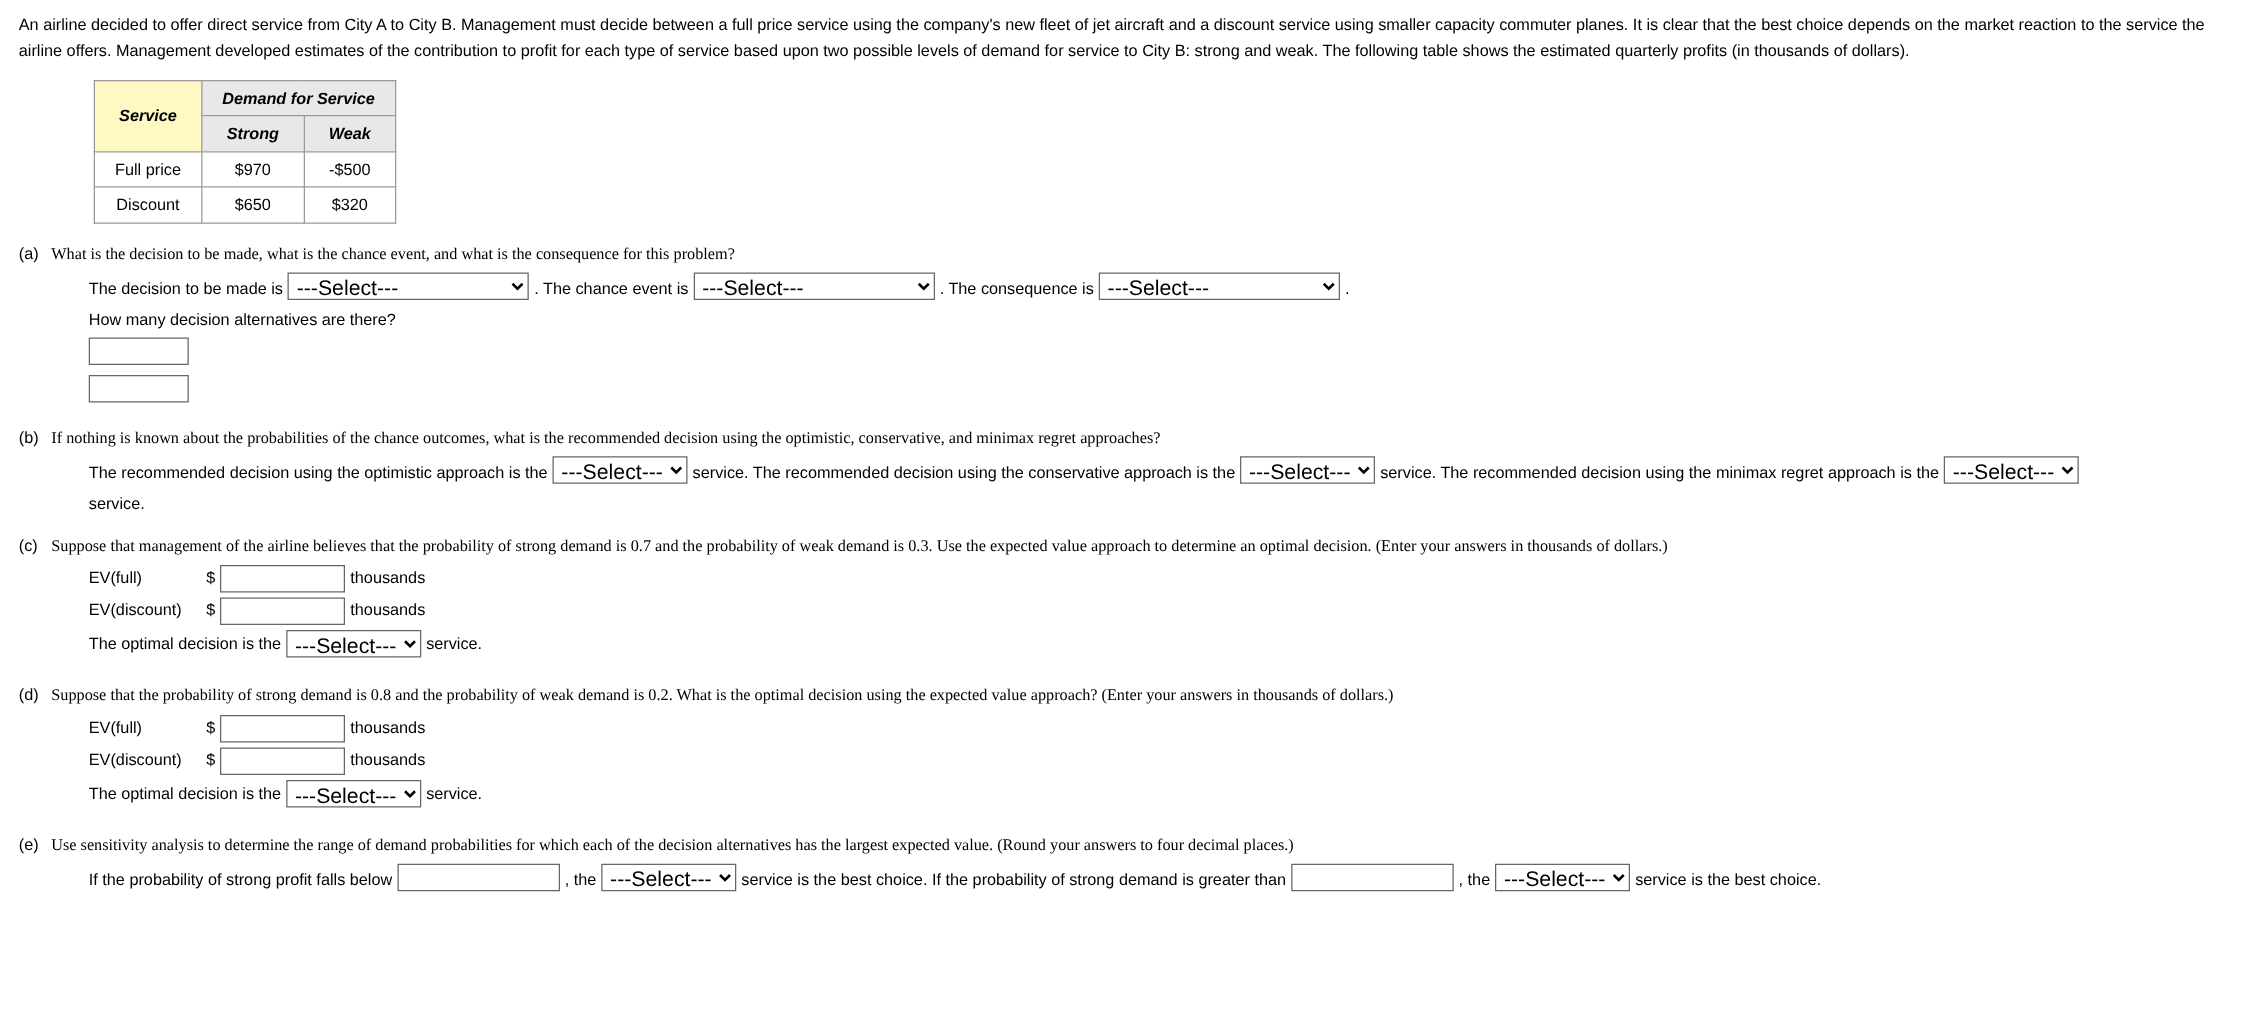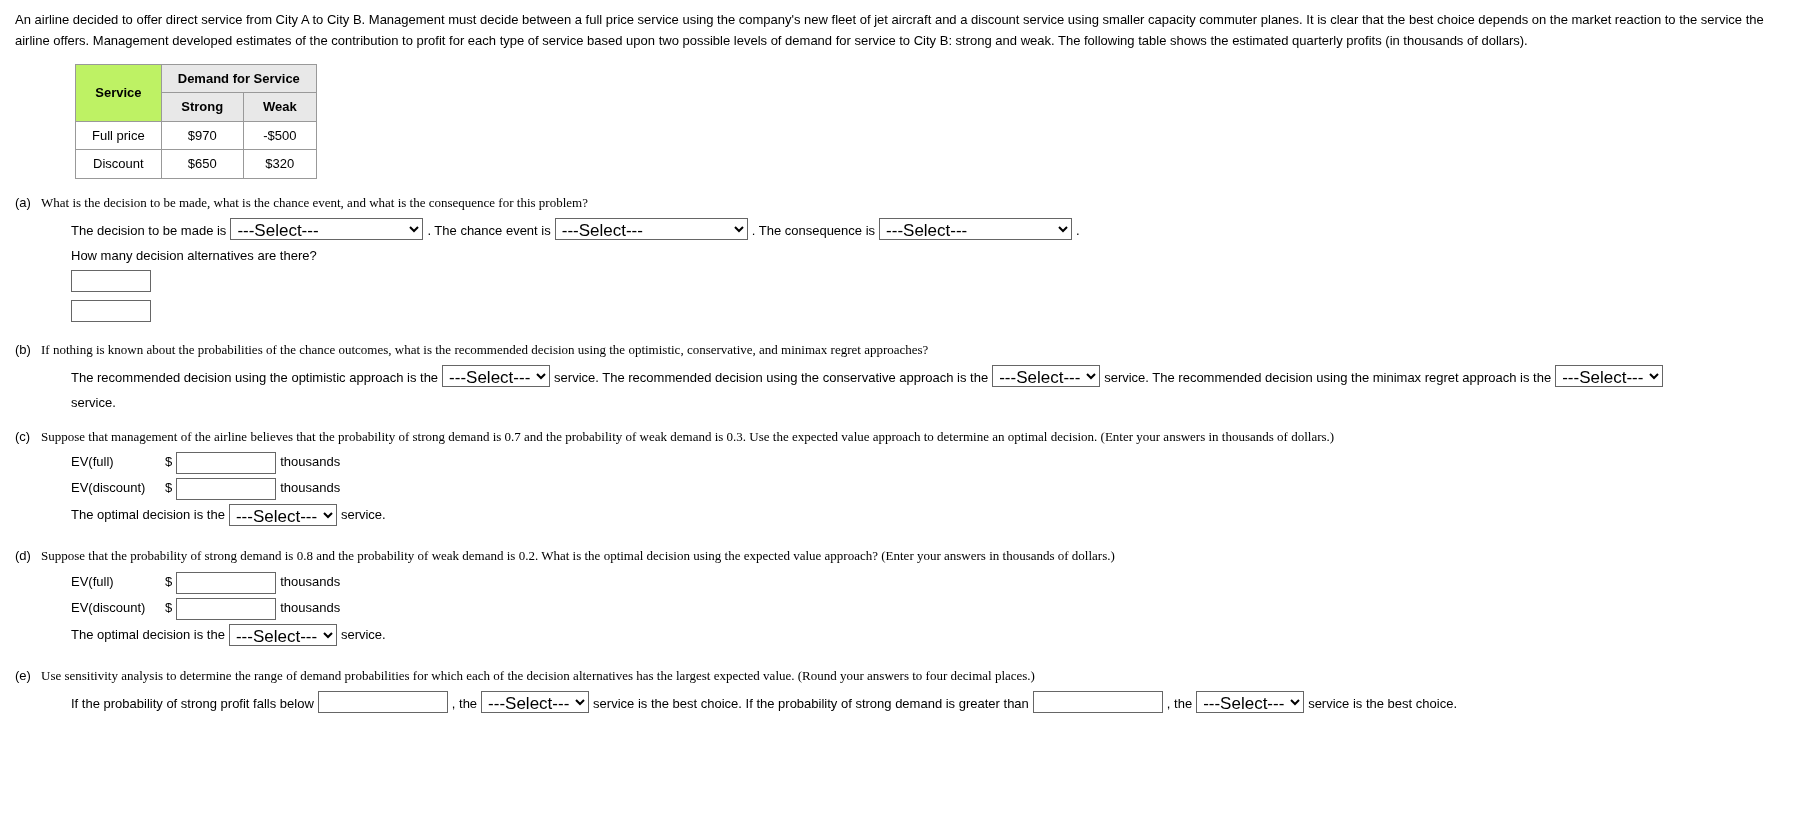--- a/index.html
+++ b/index.html
@@ -22,23 +22,24 @@
     }
     table.profit-table th, table.profit-table td {
       border: 1px solid #999;
       padding: 4px 16px;
       text-align: center;
       font-size: 13px;
     }
     table.profit-table th {
       background: #e8e8e8;
       font-weight: bold;
+      font-style: italic;
     }
     table.profit-table .service-header {
-      background: #bef264;
+      background: #fef9c3;
       vertical-align: middle;
     }
     .section {
       margin-bottom: 14px;
     }
     .question-line {
       display: flex;
       align-items: flex-end;
       flex-wrap: wrap;
       gap: 4px;

